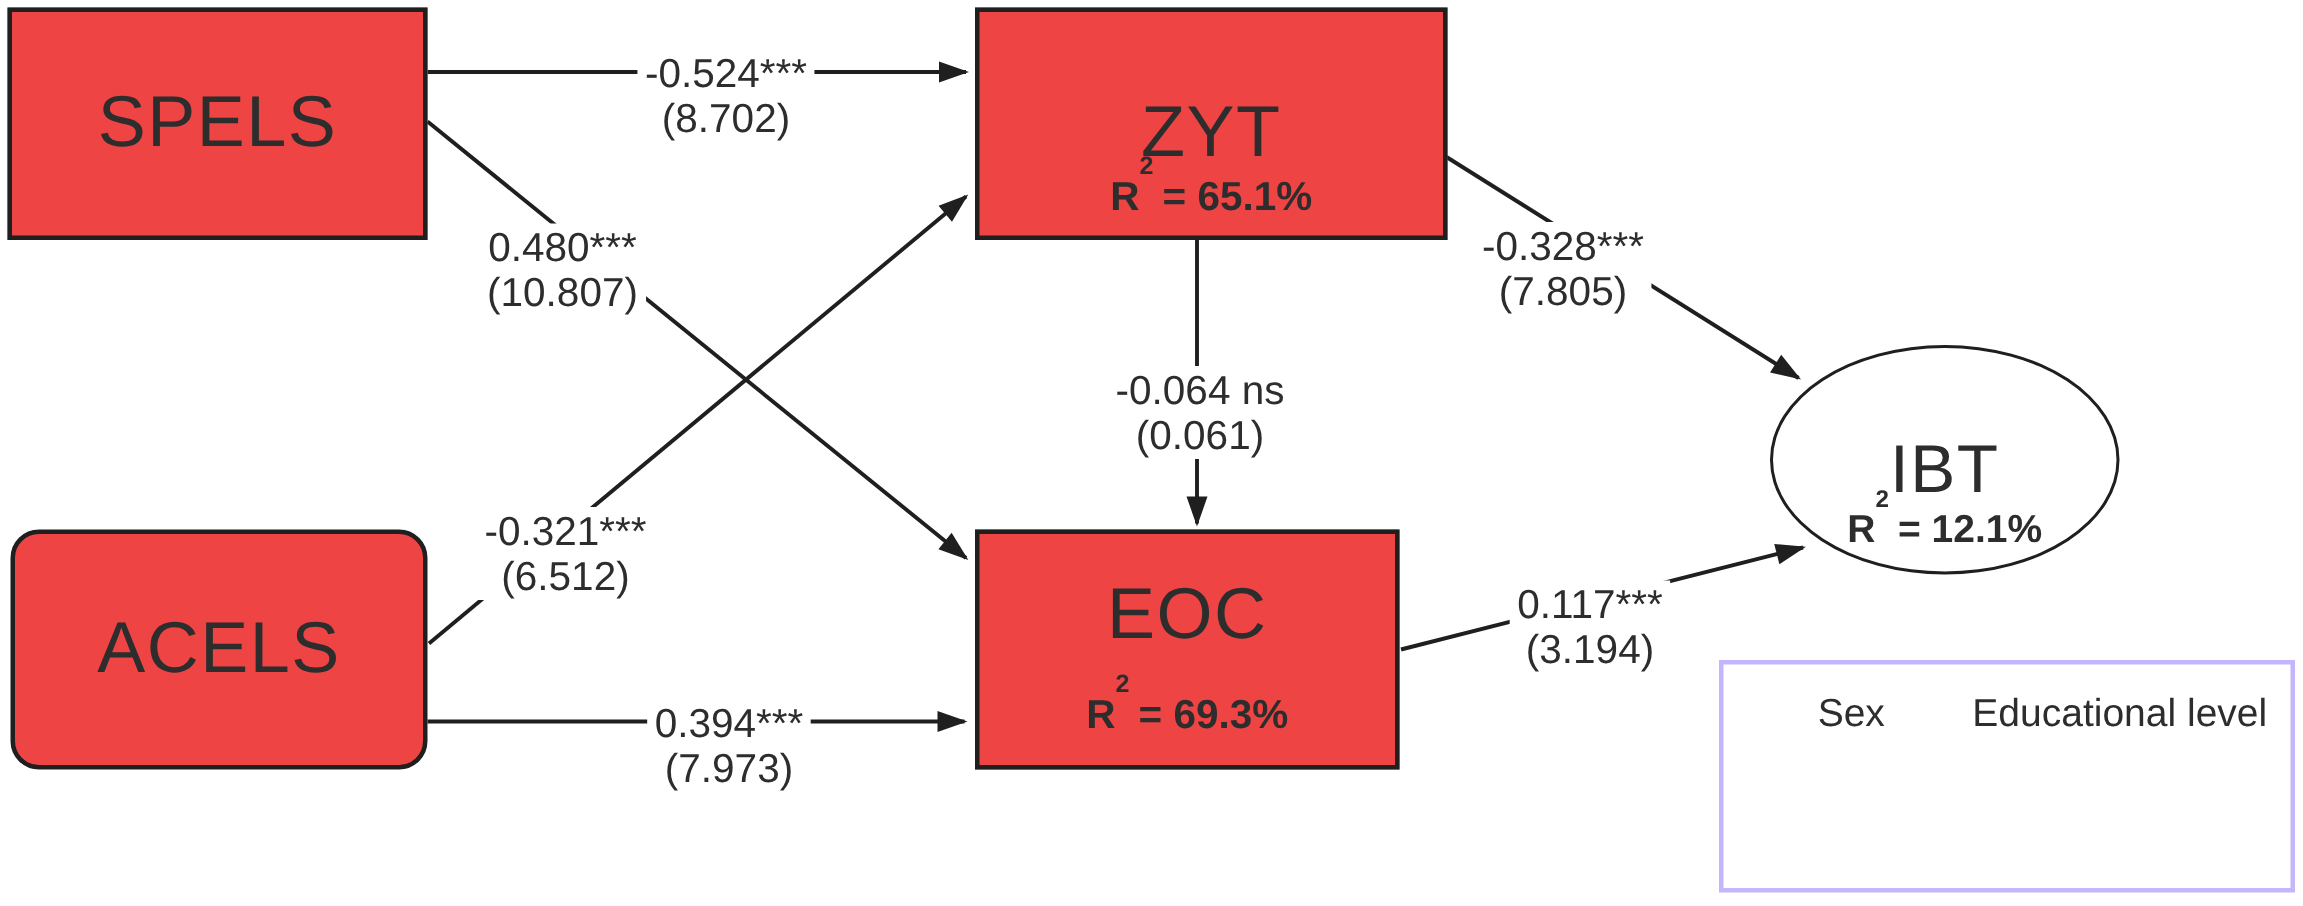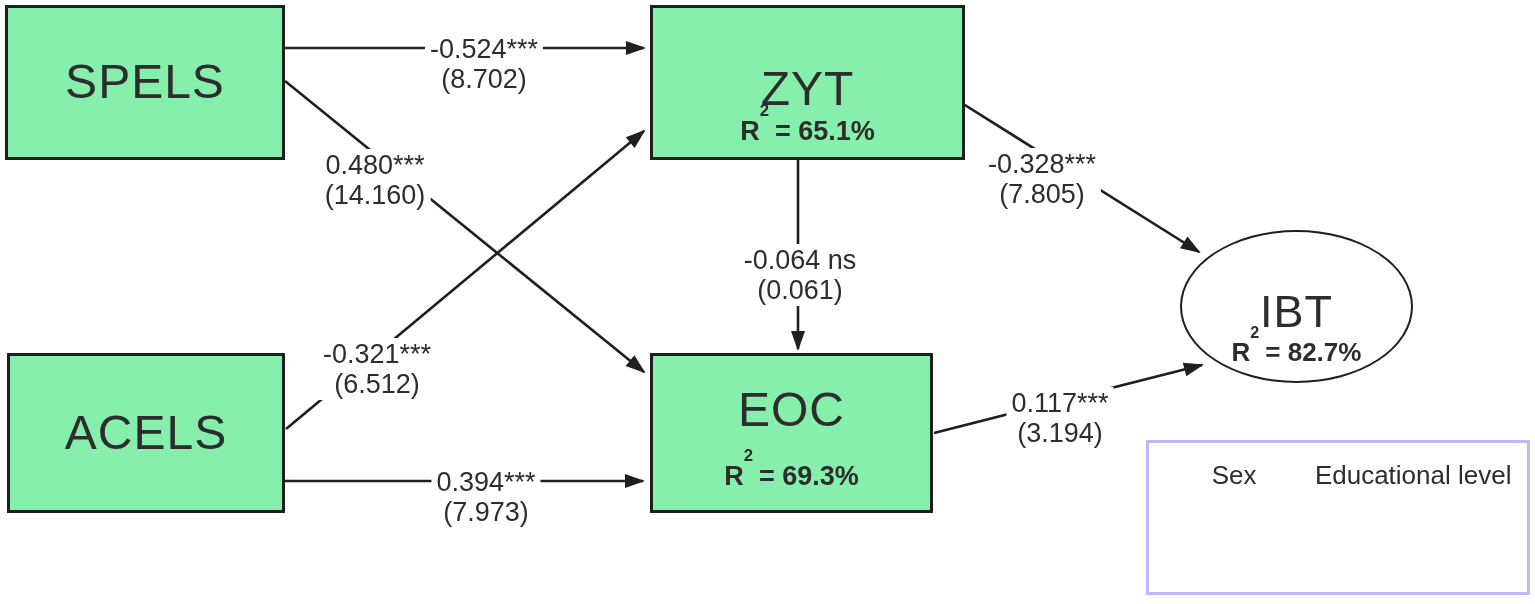--- a/index.html
+++ b/index.html
@@ -11,21 +11,21 @@
     font-family: "Liberation Sans", sans-serif;
     color: #2a2a2a;
   }
   #arrow-layer {
     position: absolute; left: 0; top: 0; z-index: 1;
   }
   #arrow-layer line { stroke: #1f1f1f; stroke-width: 2.6; }
   .box {
     position: absolute;
     border: 3px solid #1f1f1f;
-    background: #86efac;
+    background: #ef4444;
     box-sizing: border-box;
     display: flex; flex-direction: column;
     align-items: center; justify-content: center;
     z-index: 2;
   }
   .node-label {
     font-size: 48px;
     line-height: 1.05;
     color: #2d2d2d;
     letter-spacing: 1px;
@@ -117,47 +117,47 @@
   <line x1="285" y1="481" x2="643" y2="481" marker-end="url(#ah)"></line>
   <line x1="798" y1="160" x2="798" y2="349" marker-end="url(#ah)"></line>
   <line x1="933" y1="85" x2="1199" y2="252" marker-end="url(#ah)"></line>
   <line x1="934" y1="433" x2="1202" y2="365" marker-end="url(#ah)"></line>
 </svg>
 
 <div class="box" style="left:5px; top:5px; width:280px; height:155px;">
   <div class="node-label">SPELS</div>
 </div>
 
-<div class="box" style="left:7px; top:353px; width:278px; height:160px;">
+<div class="box" style="left:7px; top:353px; width:278px; height:160px;border-radius:19px;">
   <div class="node-label">ACELS</div>
 </div>
 
 <div class="box endogenous" style="left:650px; top:5px; width:315px; height:155px; padding-bottom:10px;">
   <div class="node-label">ZYT</div>
   <div class="r2"><span>R</span><sup>2</sup><span class="r2rest">= 65.1%</span></div>
 </div>
 
 <div class="box endogenous" style="left:650px; top:353px; width:283px; height:160px; padding-bottom:18px;gap:24px;">
   <div class="node-label">EOC</div>
   <div class="r2"><span>R</span><sup>2</sup><span class="r2rest">= 69.3%</span></div>
 </div>
 
 <div class="ellipse" style="left:1180px; top:230px; width:233px; height:153px; padding-bottom:13px;">
   <div class="node-label">IBT</div>
-  <div class="r2"><span>R</span><sup>2</sup><span class="r2rest">= 82.7%</span></div>
+  <div class="r2"><span>R</span><sup>2</sup><span class="r2rest">= 12.1%</span></div>
 </div>
 
 <div class="plabel" style="left:484px; top:48px;">
   <div class="coef">-0.524***</div>
   <div class="tstat">(8.702)</div>
 </div>
 
 <div class="plabel" style="left:375px; top:164px;">
   <div class="coef">0.480***</div>
-  <div class="tstat">(14.160)</div>
+  <div class="tstat">(10.807)</div>
 </div>
 
 <div class="plabel" style="left:377px; top:353px;">
   <div class="coef">-0.321***</div>
   <div class="tstat">(6.512)</div>
 </div>
 
 <div class="plabel" style="left:486px; top:481px;">
   <div class="coef">0.394***</div>
   <div class="tstat">(7.973)</div>

